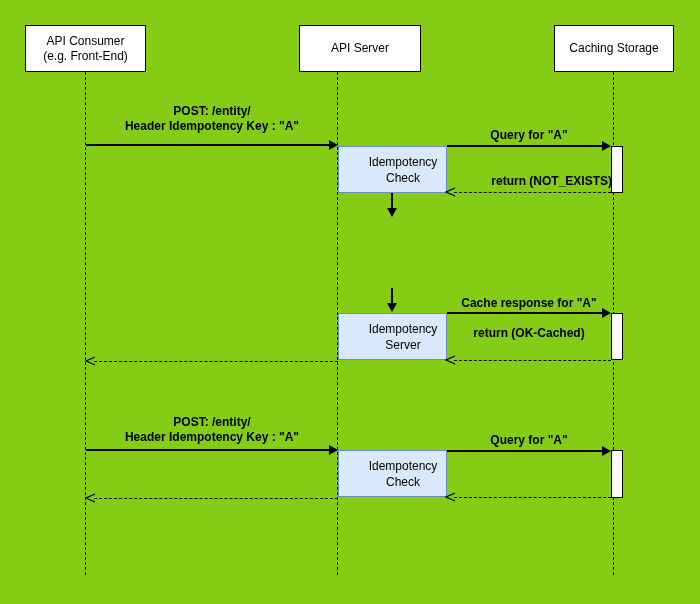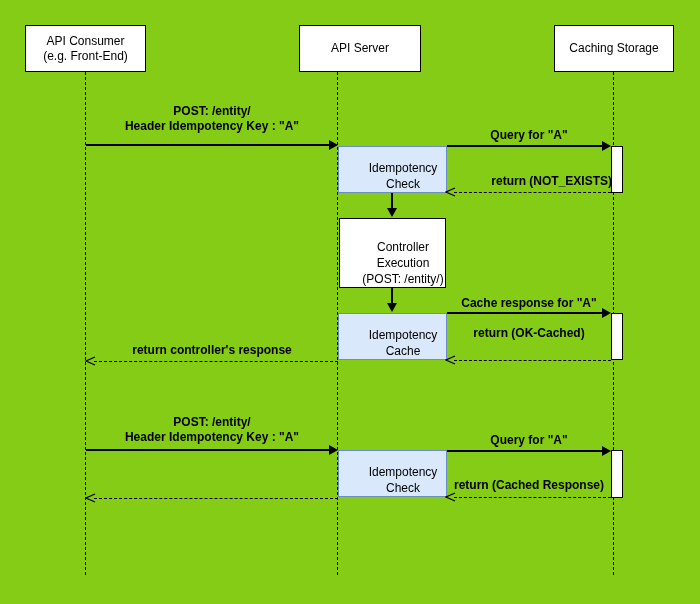--- a/index.html
+++ b/index.html
@@ -32,21 +32,21 @@
     height: 503px;
     width: 0;
     border-left: 1px dashed #000000;
   }
   .node {
     position: absolute;
     box-sizing: border-box;
     display: flex;
     flex-direction: column;
     align-items: center;
-    justify-content: flex-end;
+    justify-content: center;
     text-align: center;
     line-height: 16px;
     padding-left: 21px;
   }
   .node.blue { background: #dae8fc; border: 1px solid #6c8ebf; }
   .node.white { background: #ffffff; border: 1px solid #000000; }
   .activation {
     position: absolute;
     box-sizing: border-box;
     width: 12px;
@@ -124,51 +124,43 @@
     <span>return (NOT_EXISTS)</span>
   </div>
   <div class="hline dashed" style="left:454px; top:192px; width:157px;"></div>
   <svg class="open-head" style="left:445px; top:187px;" viewBox="0 0 11 10">
     <path d="M10 1 L1 5 L10 9" fill="none" stroke="#000000" stroke-width="1.2"></path>
   </svg>
 
   <div class="vline" style="left:391px; top:193px; height:16px;"></div>
   <div class="head-down" style="left:387px; top:208px;"></div>
 
-  <div class="node white" style="left:339px; top:218px; width:107px; height:70px;">
-    <span>Controller</span>
-    <span>Execution</span>
-    <span>(POST: /entity/)</span>
-  </div>
 
   <div class="vline" style="left:391px; top:288px; height:16px;"></div>
   <div class="head-down" style="left:387px; top:303px;"></div>
 
   <div class="node blue" style="left:338px; top:313px; width:109px; height:47px;">
     <span>Idempotency</span>
-    <span>Cache</span>
+    <span>Server</span>
   </div>
 
   <div class="msg-label" style="left:443px; top:296px; width:172px;">
     <span>Cache response for "A"</span>
   </div>
   <div class="hline solid" style="left:447px; top:312px; width:156px;"></div>
   <div class="head-right" style="left:602px; top:308px;"></div>
 
   <div class="msg-label" style="left:446px; top:326px; width:166px;">
     <span>return (OK-Cached)</span>
   </div>
   <div class="hline dashed" style="left:454px; top:360px; width:157px;"></div>
   <svg class="open-head" style="left:445px; top:355px;" viewBox="0 0 11 10">
     <path d="M10 1 L1 5 L10 9" fill="none" stroke="#000000" stroke-width="1.2"></path>
   </svg>
 
-  <div class="msg-label" style="left:86px; top:343px; width:252px;">
-    <span>return controller's response</span>
-  </div>
   <div class="hline dashed" style="left:94px; top:361px; width:244px;"></div>
   <svg class="open-head" style="left:85px; top:356px;" viewBox="0 0 11 10">
     <path d="M10 1 L1 5 L10 9" fill="none" stroke="#000000" stroke-width="1.2"></path>
   </svg>
 
   <div class="msg-label" style="left:86px; top:415px; width:252px;">
     <span>POST: /entity/</span>
     <span>Header Idempotency Key : "A"</span>
   </div>
   <div class="hline solid" style="left:86px; top:449px; width:243px;"></div>
@@ -178,23 +170,20 @@
     <span>Idempotency</span>
     <span>Check</span>
   </div>
 
   <div class="msg-label" style="left:446px; top:433px; width:166px;">
     <span>Query for "A"</span>
   </div>
   <div class="hline solid" style="left:447px; top:450px; width:156px;"></div>
   <div class="head-right" style="left:602px; top:446px;"></div>
 
-  <div class="msg-label" style="left:444px; top:478px; width:170px;">
-    <span>return (Cached Response)</span>
-  </div>
   <div class="hline dashed" style="left:454px; top:497px; width:157px;"></div>
   <svg class="open-head" style="left:445px; top:492px;" viewBox="0 0 11 10">
     <path d="M10 1 L1 5 L10 9" fill="none" stroke="#000000" stroke-width="1.2"></path>
   </svg>
 
   <div class="hline dashed" style="left:94px; top:498px; width:244px;"></div>
   <svg class="open-head" style="left:85px; top:493px;" viewBox="0 0 11 10">
     <path d="M10 1 L1 5 L10 9" fill="none" stroke="#000000" stroke-width="1.2"></path>
   </svg>
 

